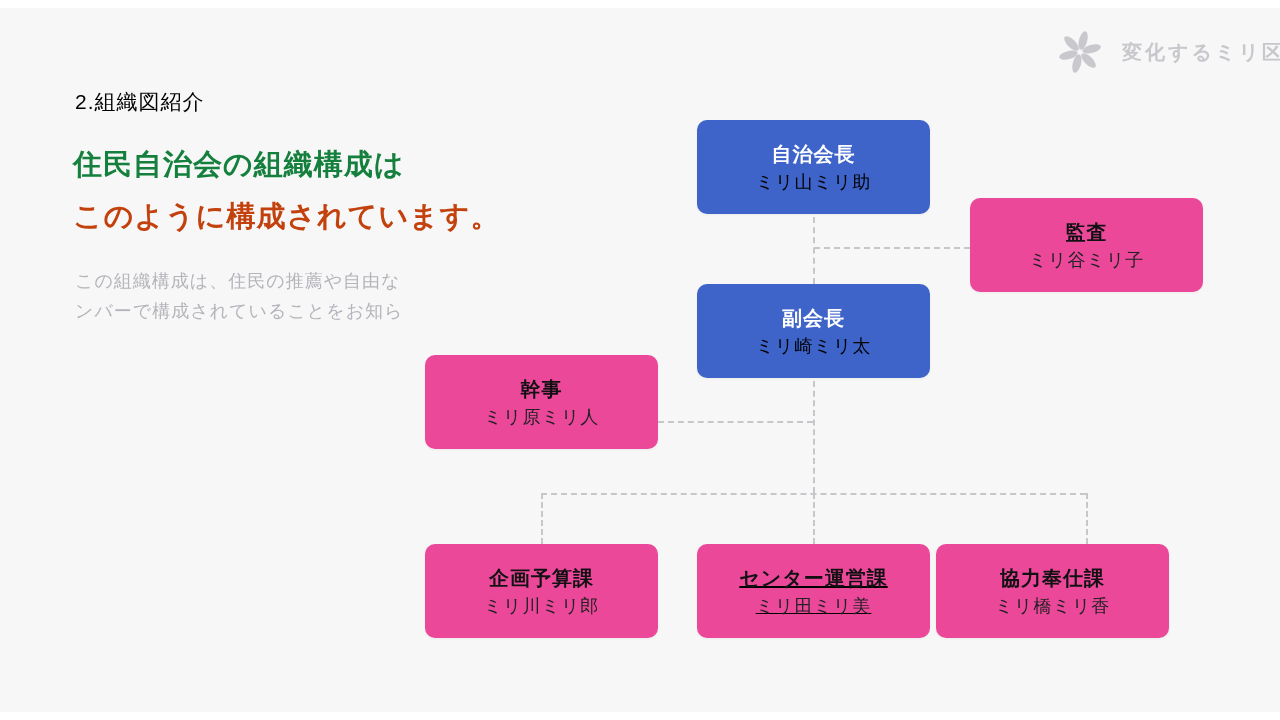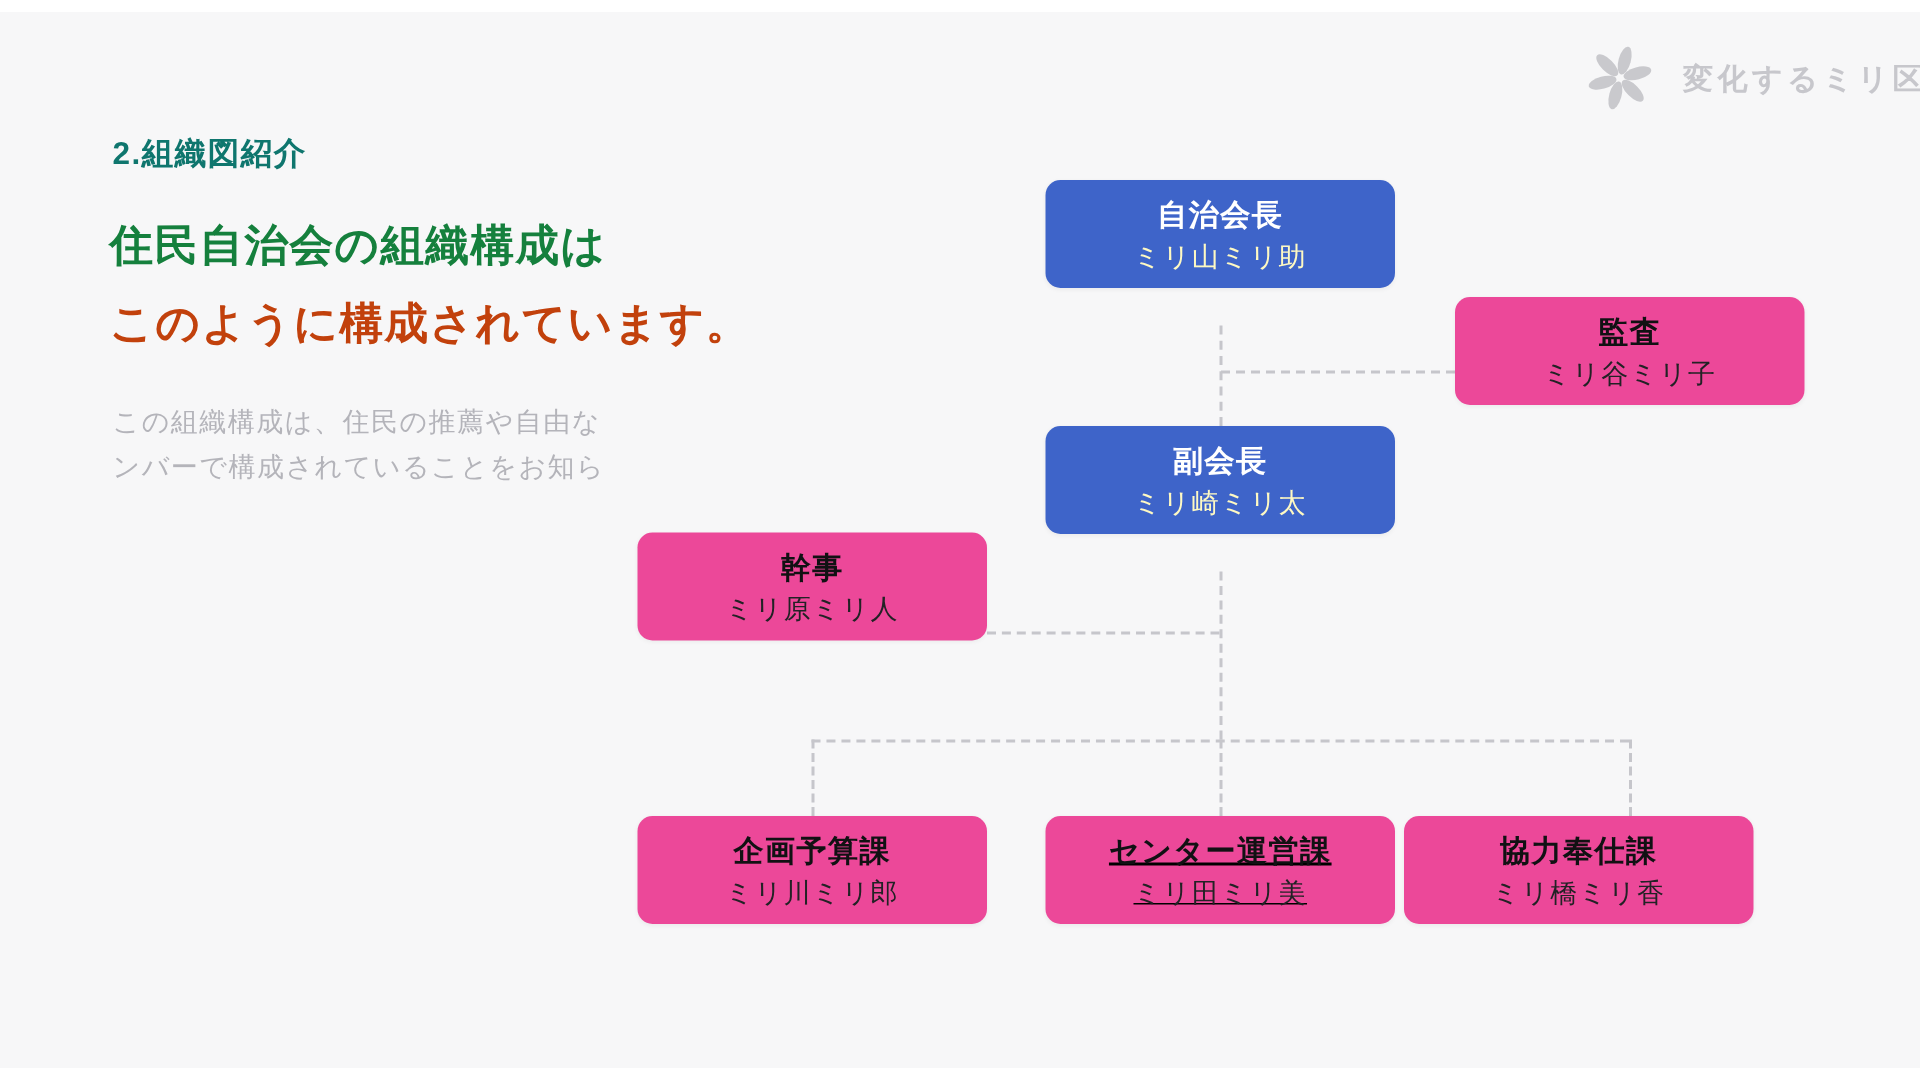--- a/index.html
+++ b/index.html
@@ -31,22 +31,22 @@
     font-weight: 700;
     font-size: 20px;
     letter-spacing: 3px;
     white-space: nowrap;
   }
   
   .section-label {
     position: absolute;
     left: 75px; top: 88px;
     font-size: 21px;
-    font-weight: 700;
-    color: #0f766e;
+    font-weight: 400;
+    color: #000000;
     letter-spacing: 1px;
   }
   .title {
     position: absolute;
     left: 73px; top: 138px;
     font-size: 29px;
     font-weight: 700;
     line-height: 52px;
     letter-spacing: 1px;
     margin: 0;
@@ -57,35 +57,35 @@
     position: absolute;
     left: 75px; top: 266px;
     font-size: 18px;
     line-height: 30px;
     color: #b4b4ba;
     letter-spacing: 1px;
   }
   
   .node {
     position: absolute;
-    width: 233px; height: 72px;
+    width: 233px; height: 94px;
     border-radius: 10px;
     display: flex;
     flex-direction: column;
     align-items: center;
     justify-content: center;
     gap: 2px;
     box-shadow: 0 1px 3px rgba(0,0,0,0.05);
     z-index: 2;
   }
   .node .role   { font-size: 20px; font-weight: 700; letter-spacing: 1px; }
   .node .person { font-size: 18px; font-weight: 400; letter-spacing: 1px; }
   .node.primary { background: #3e64c9; }
   .node.primary .role   { color: #ffffff; }
-  .node.primary .person { color: #fef9c3; }
+  .node.primary .person { color: #000000; }
   .node.secondary { background: #ec4899; }
   .node.secondary .role   { color: #111113; }
   .node.secondary .person { color: #222225; }
 
   .pos-chairman   { left: 697px;  top: 120px; }
   .pos-audit      { left: 970px;  top: 198px; }
   .pos-vice       { left: 697px;  top: 284px; }
   .pos-secretary  { left: 425px;  top: 355px; }
   .pos-planning   { left: 425px;  top: 544px; }
   .pos-centerops  { left: 697px;  top: 544px; text-decoration: underline; }

